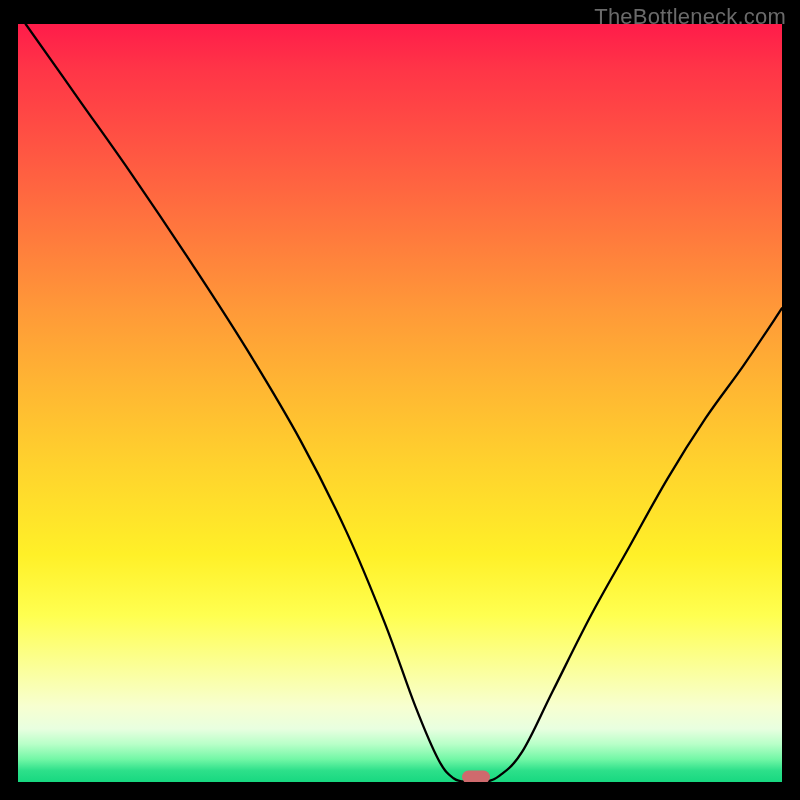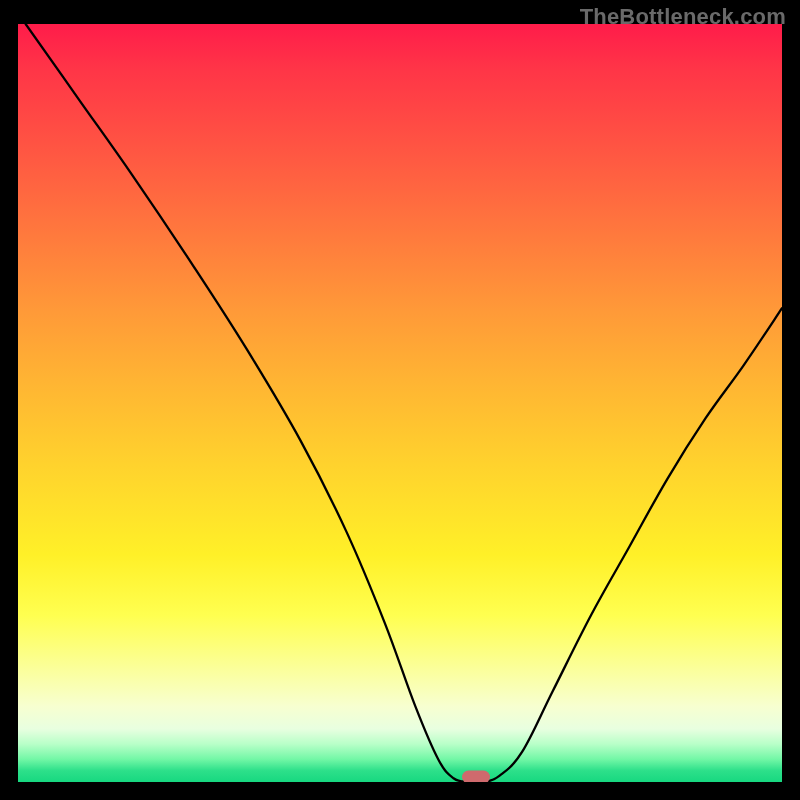--- a/index.html
+++ b/index.html
@@ -16,21 +16,21 @@
     width: 800px;
     height: 800px;
     background: #000;
   }
   .watermark {
     position: absolute;
     top: 4px;
     right: 14px;
     color: #6a6a6a;
     font-size: 22px;
-    font-weight: 700;
+    font-weight: 400;
     letter-spacing: 0.2px;
     z-index: 10;
   }
   .plot {
     position: absolute;
     left: 18px;
     top: 24px;
     width: 764px;
     height: 758px;
     overflow: hidden;

